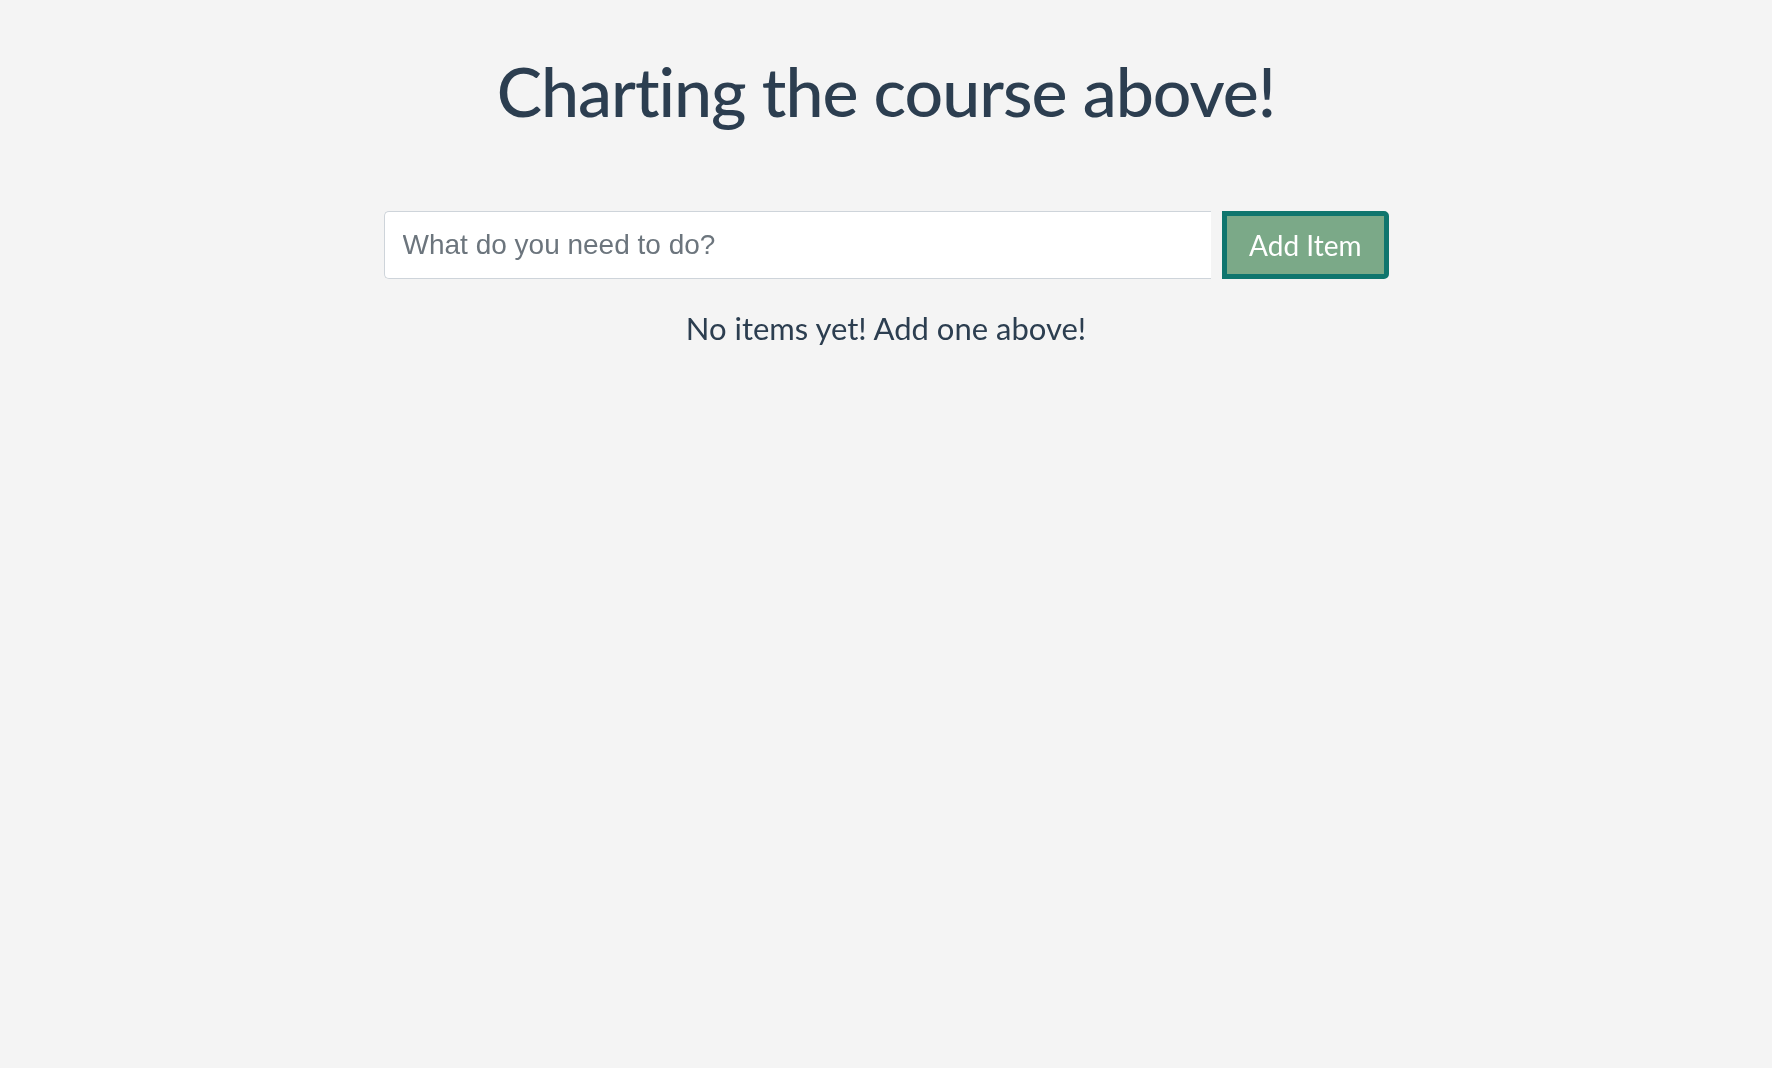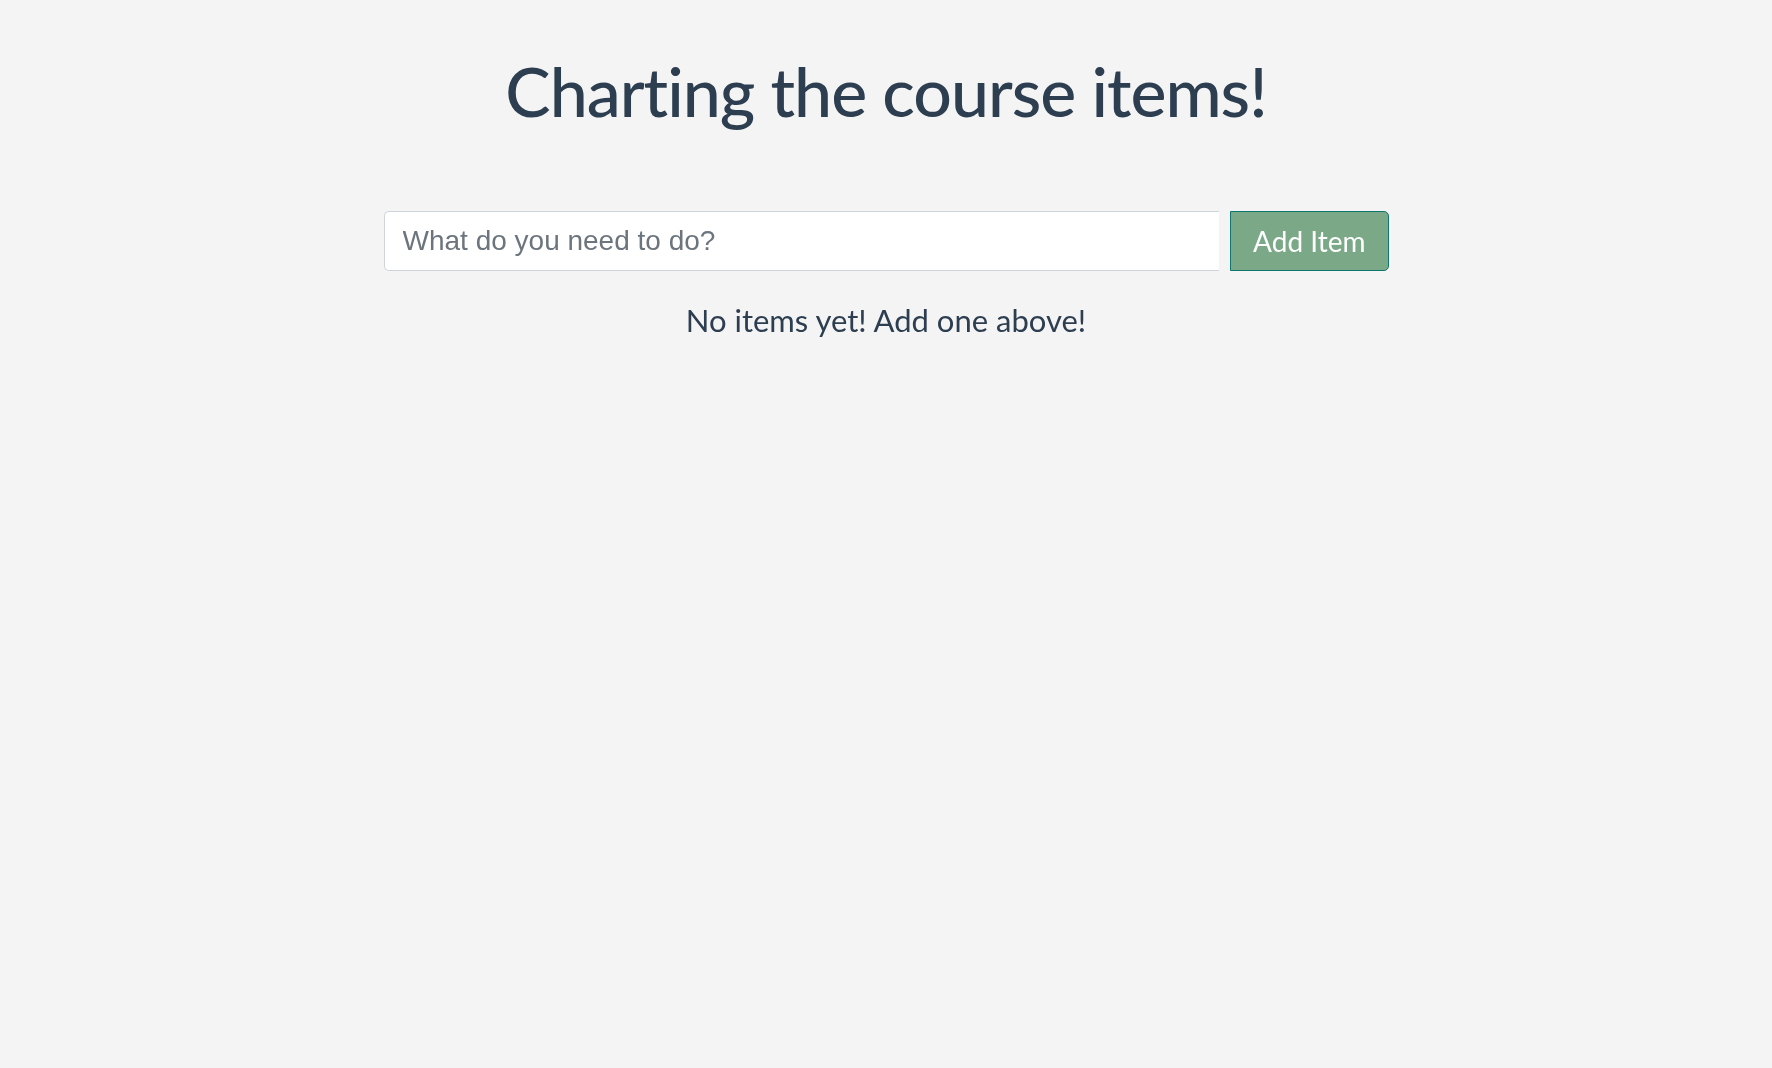--- a/index.html
+++ b/index.html
@@ -46,41 +46,41 @@
     }
     .todo-input::placeholder {
       color: #6c757d;
       opacity: 1;
     }
     .add-button {
       font-size: 28px;
       font-family: inherit;
       font-weight: 400;
       padding: 12px 22px;
-      border: 1px solid #0f766e;
+      border: 5px solid #0f766e;
       border-top-right-radius: 5px;
       border-bottom-right-radius: 5px;
       background-color: #7ba988;
       color: #fff;
       cursor: pointer;
       white-space: nowrap;
       margin-left: 11px;
     }
     .empty-message {
       text-align: center;
       font-size: 31px;
       color: #2c3e50;
       font-weight: 400;
     }
   </style>
 </head>
 <body>
 
 <div class="container">
-  <h1 class="page-title">Charting the course items!</h1>
+  <h1 class="page-title">Charting the course above!</h1>
 
   <div class="input-row">
     <input type="text" class="todo-input" placeholder="What do you need to do?" style="">
     <button class="add-button">Add Item</button>
   </div>
 
   <p class="empty-message">No items yet! Add one above!</p>
 </div>
 
 </body></html>

